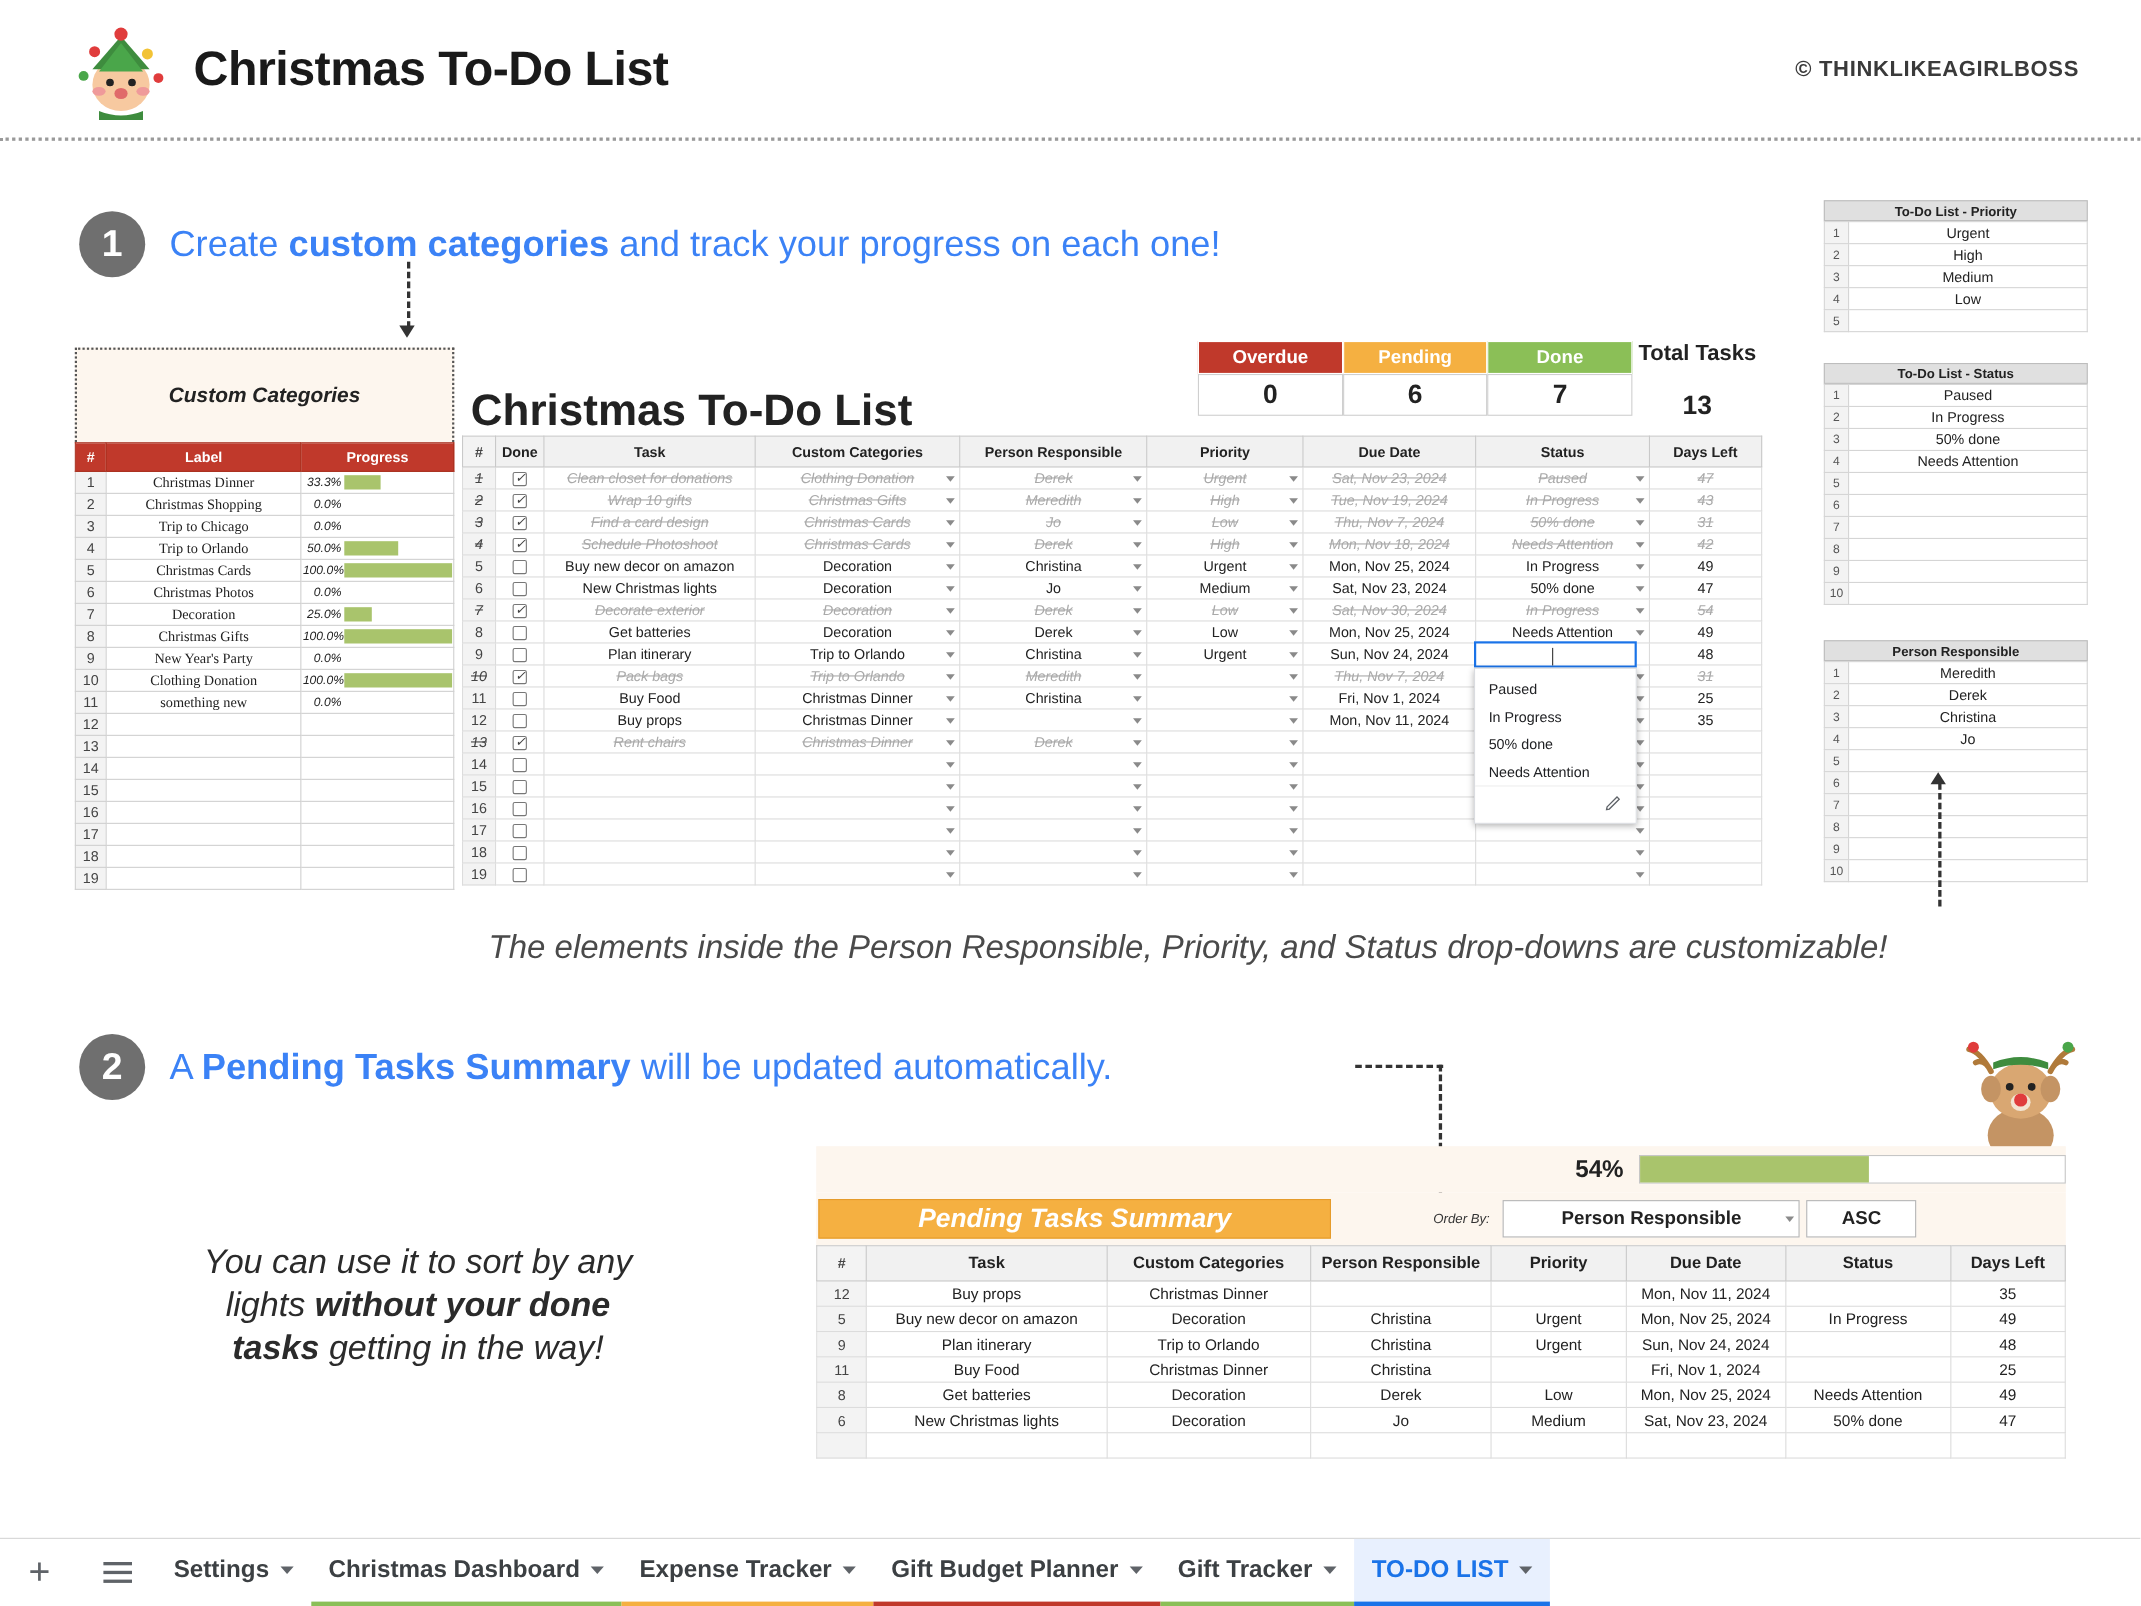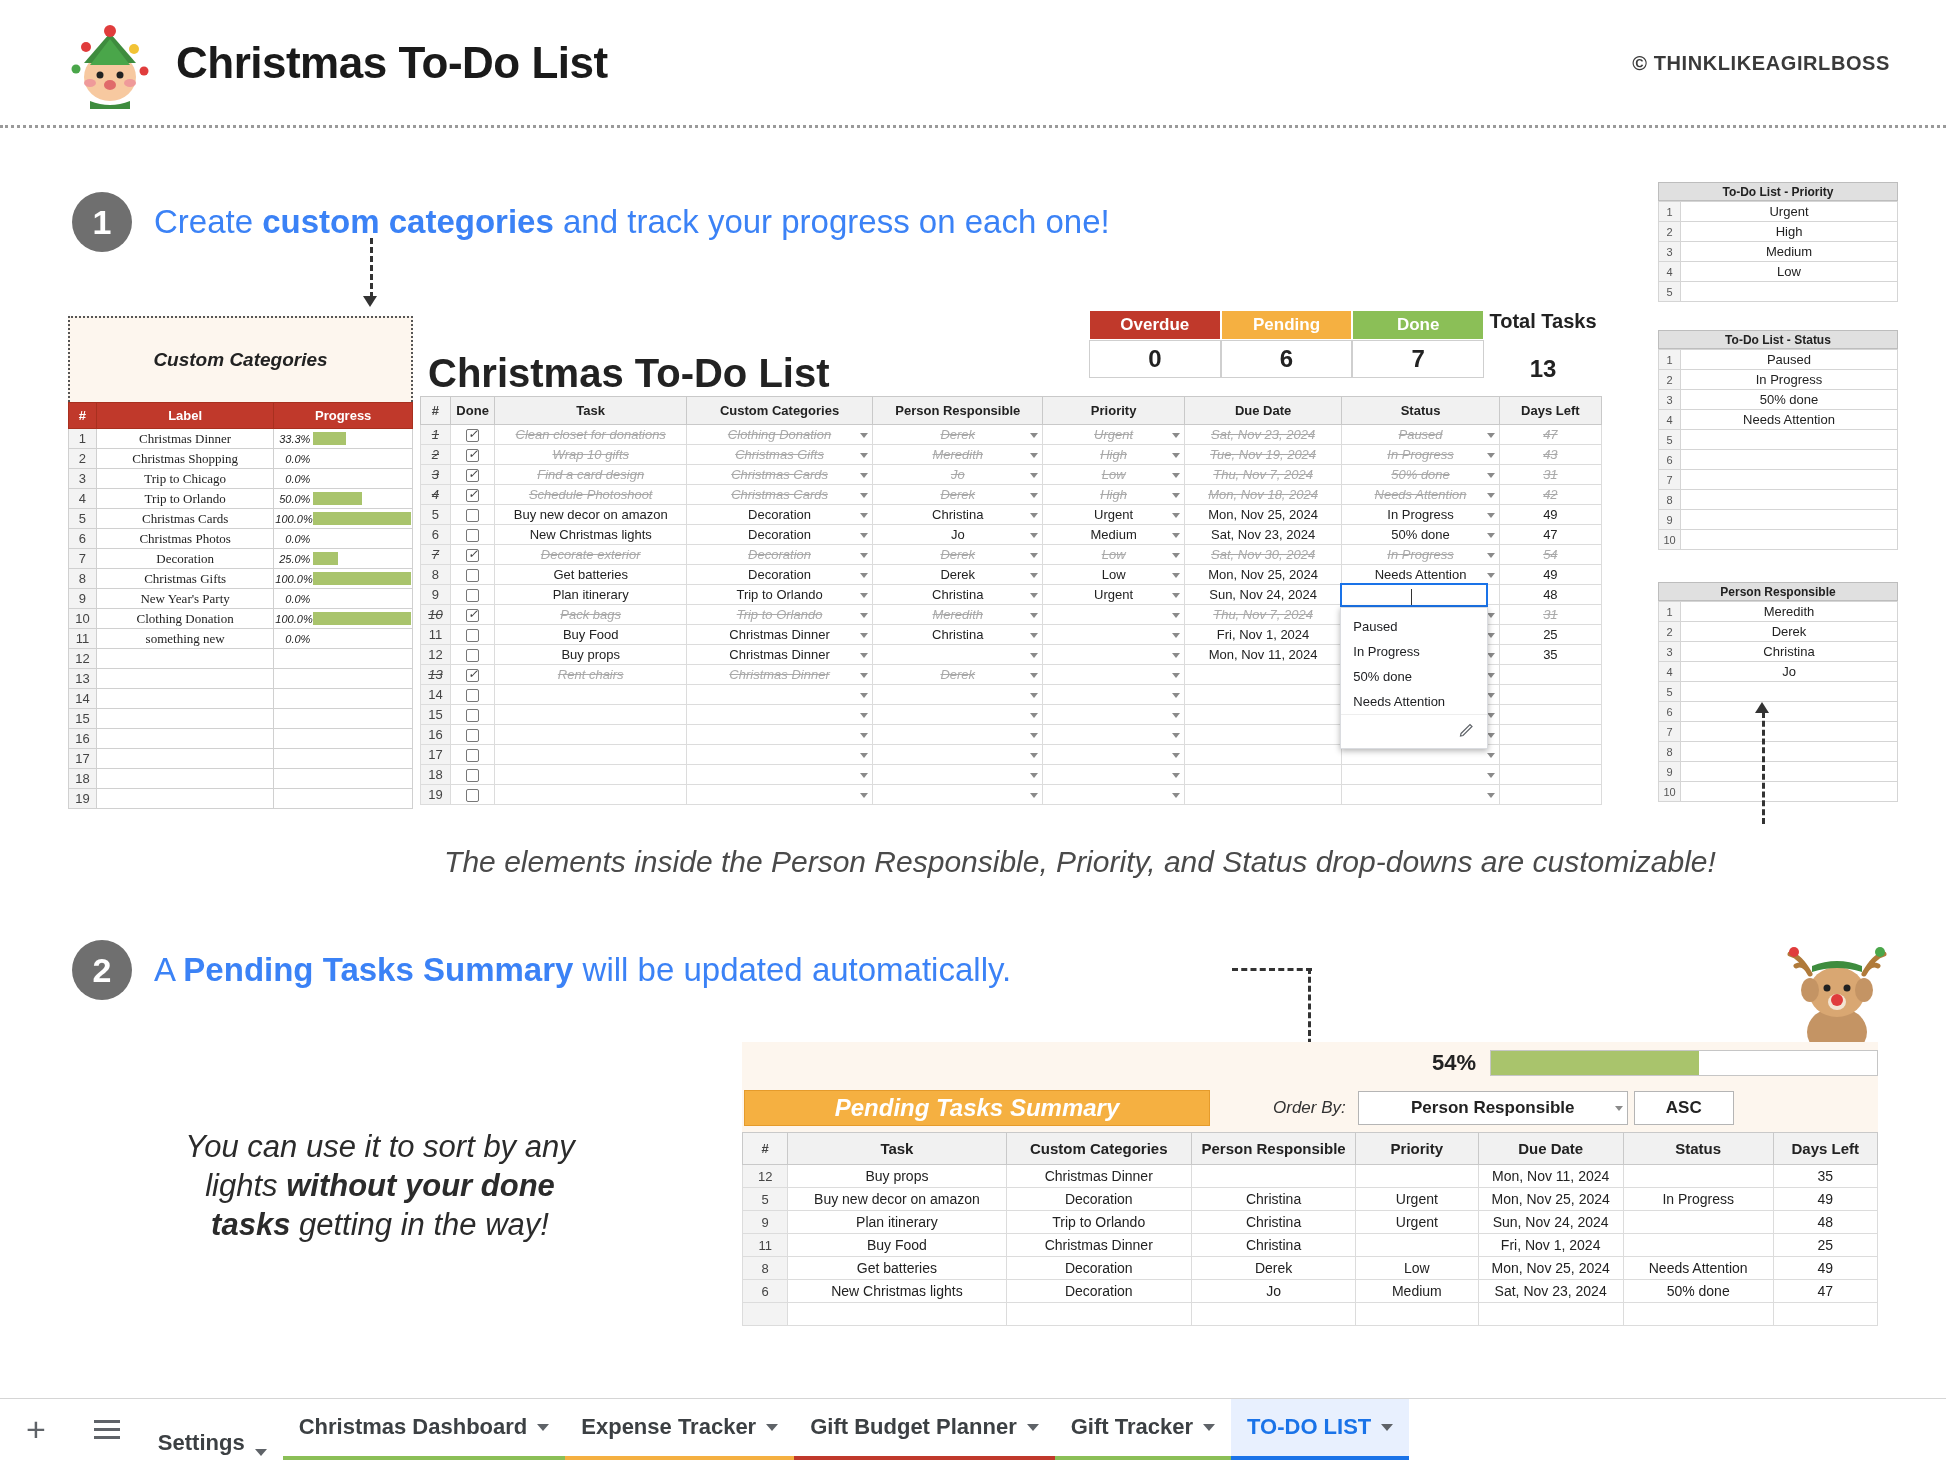--- a/index.html
+++ b/index.html
@@ -152,21 +152,21 @@
     margin-left:14px; width:390px; height:26px; background:#fff; border:1px solid #c6c6c6;
   }
   .progress-fill { height:100%; background:#a9c46c; }
   .pending-head { display:flex; align-items:center; height:48px; background:#fdf6ee; }
   .pending-title {
     width:466px; margin-left:2px; height:36px; background:#f5b041;
     color:#fff; font-size:24px; font-weight:bold; font-style:italic;
     display:flex; align-items:center; justify-content:center;
     border:1px solid #e59b2b;
   }
-  .orderby-label { margin-left:63px; font-size:17px; font-style:italic; color:#333; }
+  .orderby-label { margin-left:93px; font-size:12px; font-style:italic; color:#333; }
   .orderby-select {
     margin-left:12px; width:270px; height:34px; border:1px solid #b5b5b5; background:#fff;
     display:flex; align-items:center; justify-content:center;
     font-size:17px; font-weight:bold; position:relative;
   }
   .asc-select {
     margin-left:6px; width:100px; height:34px; border:1px solid #b5b5b5; background:#fff;
     display:flex; align-items:center; justify-content:center;
     font-size:17px; font-weight:bold;
   }
@@ -1020,21 +1020,21 @@
 </div>
 
 <div class="tabbar">
   <div class="plus-btn">+</div>
   <div class="menu-btn">
     <span></span>
       <span></span>
       <span></span>
   </div>
   <div id="tab-container" style="display:flex; align-items:center;">
-      <div class="tab" style="border-bottom-color: rgb(255, 255, 255); align-items: flex-end;">
+      <div class="tab" style="border-bottom-color: rgb(255, 255, 255);">
         <span>Settings</span>
         <span class="caret"></span>
       </div>
       <div class="tab" style="border-bottom-color: rgb(139, 191, 87);">
         <span>Christmas Dashboard</span>
         <span class="caret"></span>
       </div>
       <div class="tab" style="border-bottom-color: rgb(245, 176, 65);">
         <span>Expense Tracker</span>
         <span class="caret"></span>

